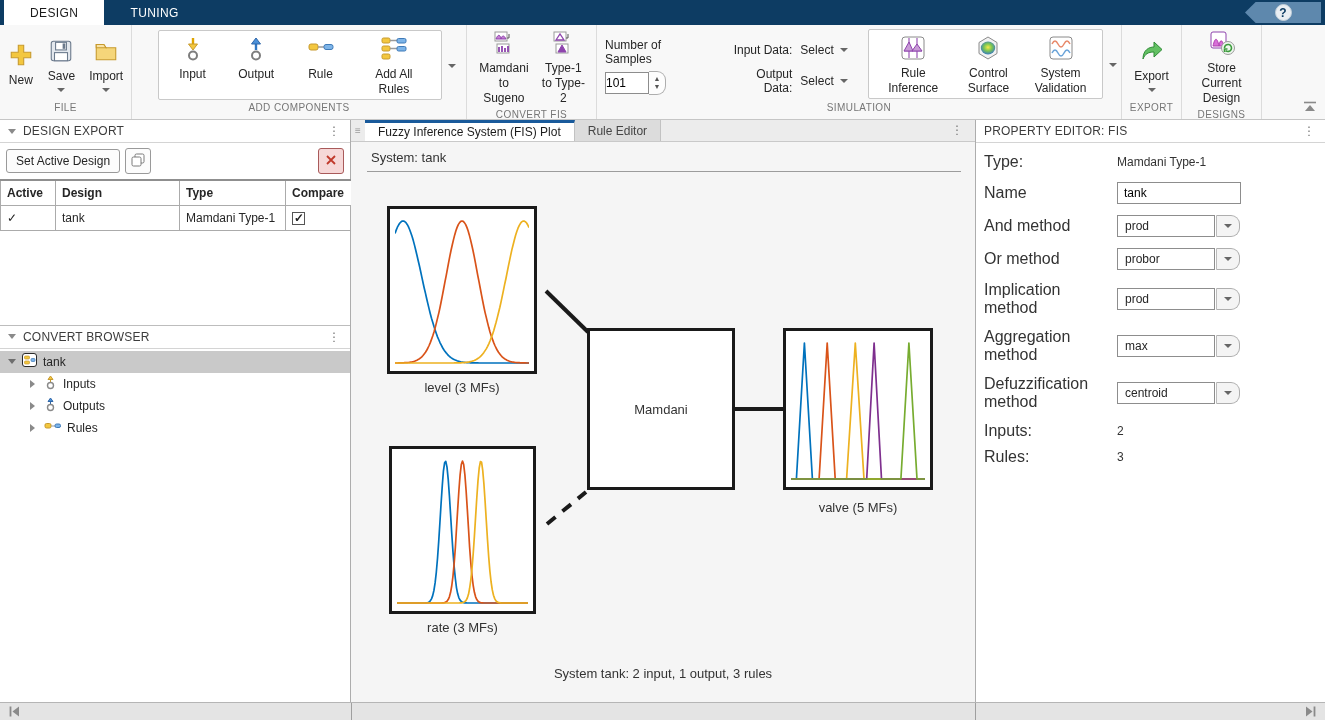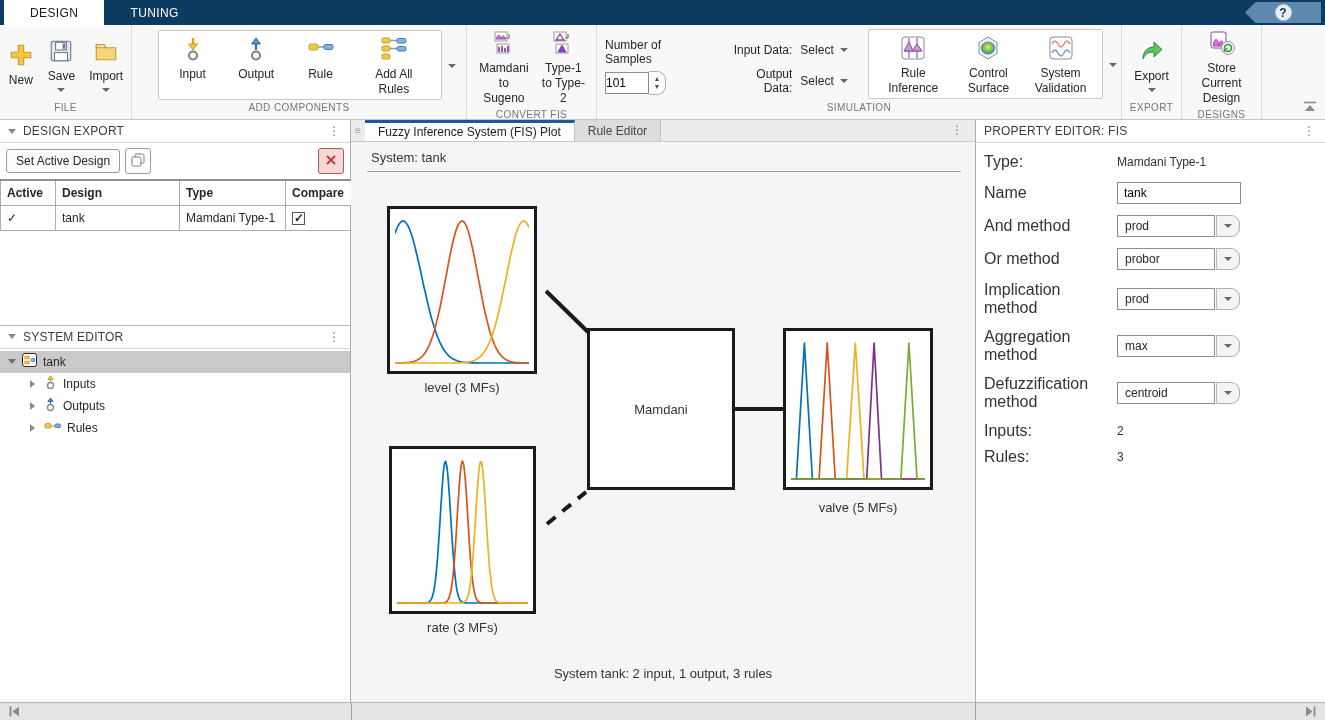--- a/index.html
+++ b/index.html
@@ -358,21 +358,21 @@
           <td>tank</td>
           <td>Mamdani Type-1</td>
           <td class="center"><span class="cb checked"></span></td>
         </tr>
       </tbody>
         </table>
       <div style="flex:0 0 94px"></div>
       <div class="sb-area">
         <div class="phead">
           <span class="tri-down"></span>
-          <span class="title">SYSTEM EDITOR</span>
+          <span class="title">CONVERT BROWSER</span>
           <span class="kebab">⋮</span>
         </div>
         <div class="tree">
           <div class="trow sel">
             <span class="exp exp-open"></span>
             <span><svg width="15" height="14" viewBox="0 0 15 14">
                   <rect x="0.5" y="0.5" width="14" height="13" rx="2.5" fill="#fff" stroke="#2b2b2b"></rect>
                   <rect x="2.5" y="3" width="5" height="3" rx="1" fill="#f3c73f" stroke="#c79a2e" stroke-width=".7"></rect>
                   <rect x="2.5" y="8" width="5" height="3" rx="1" fill="#f3c73f" stroke="#c79a2e" stroke-width=".7"></rect>
                   <rect x="9" y="5.5" width="4" height="3" rx="1" fill="#7db4e8" stroke="#3f7ab8" stroke-width=".7"></rect>

